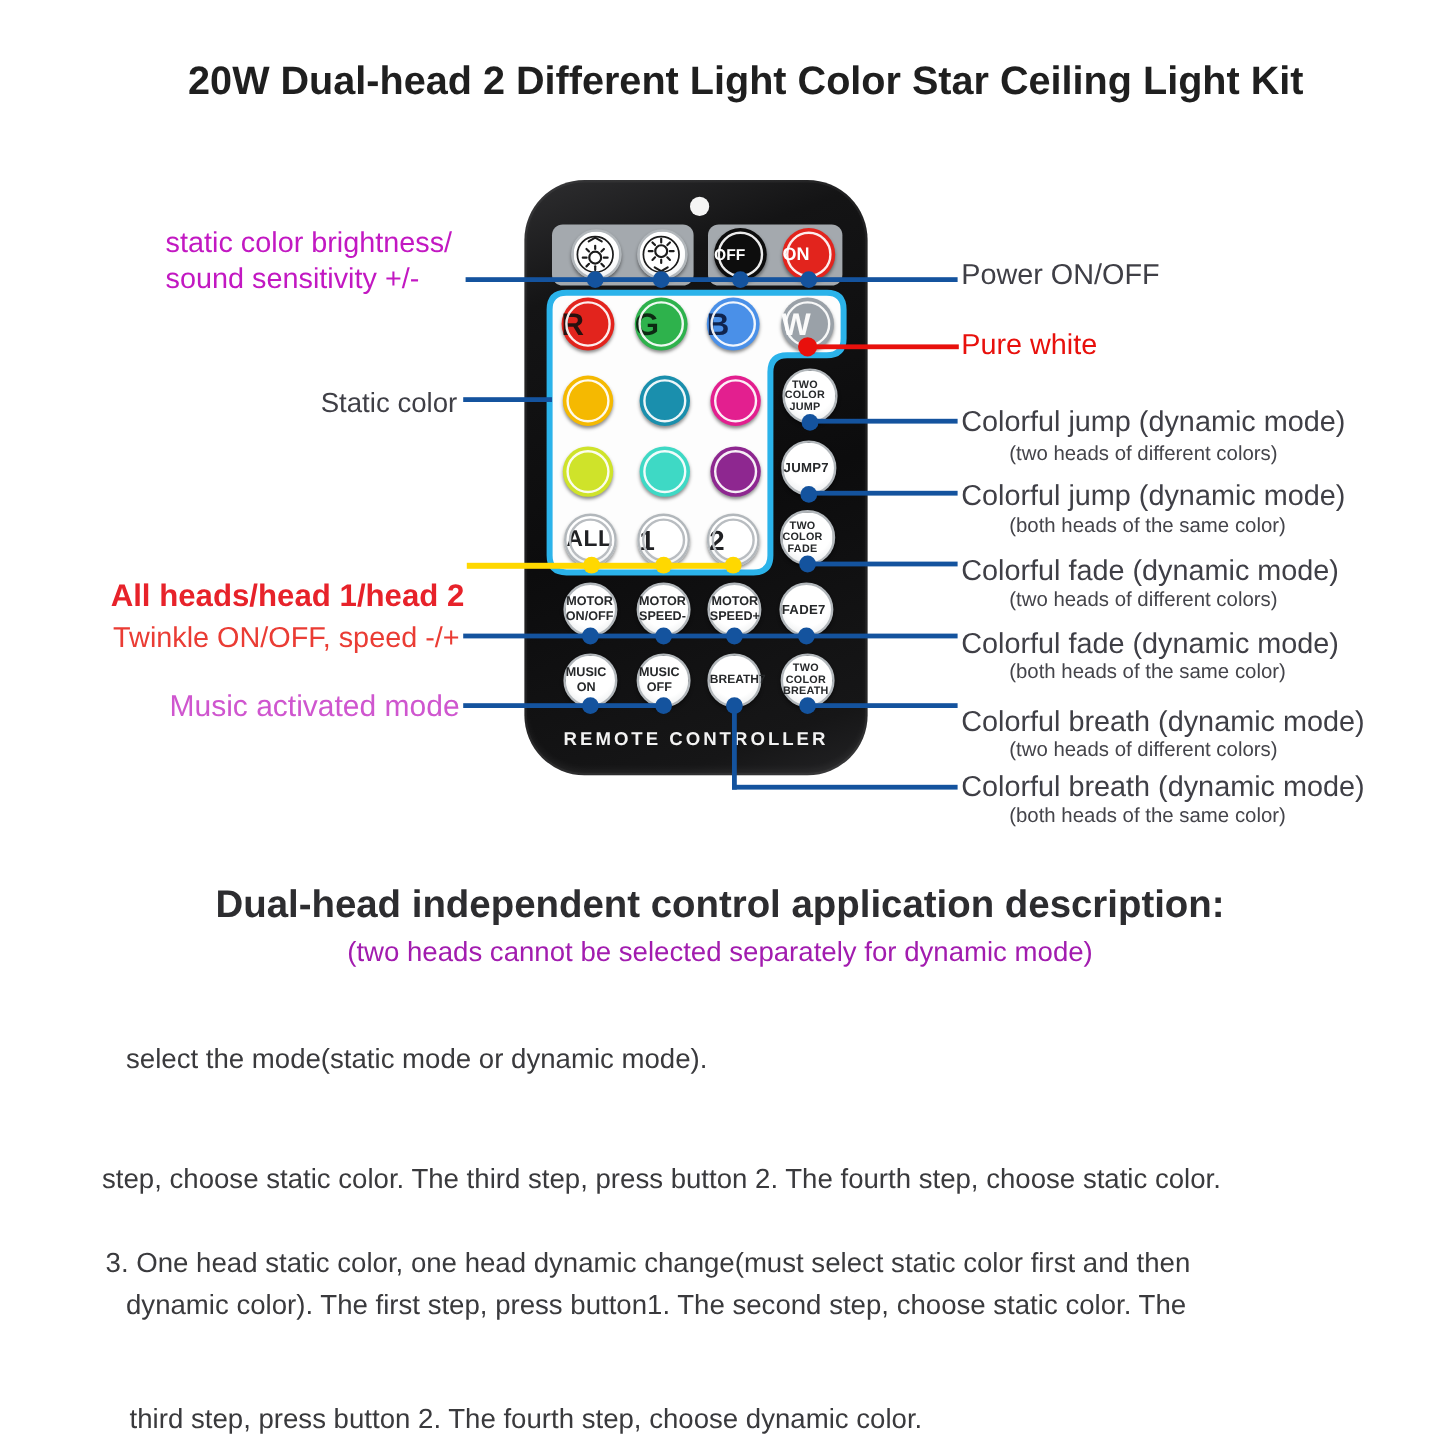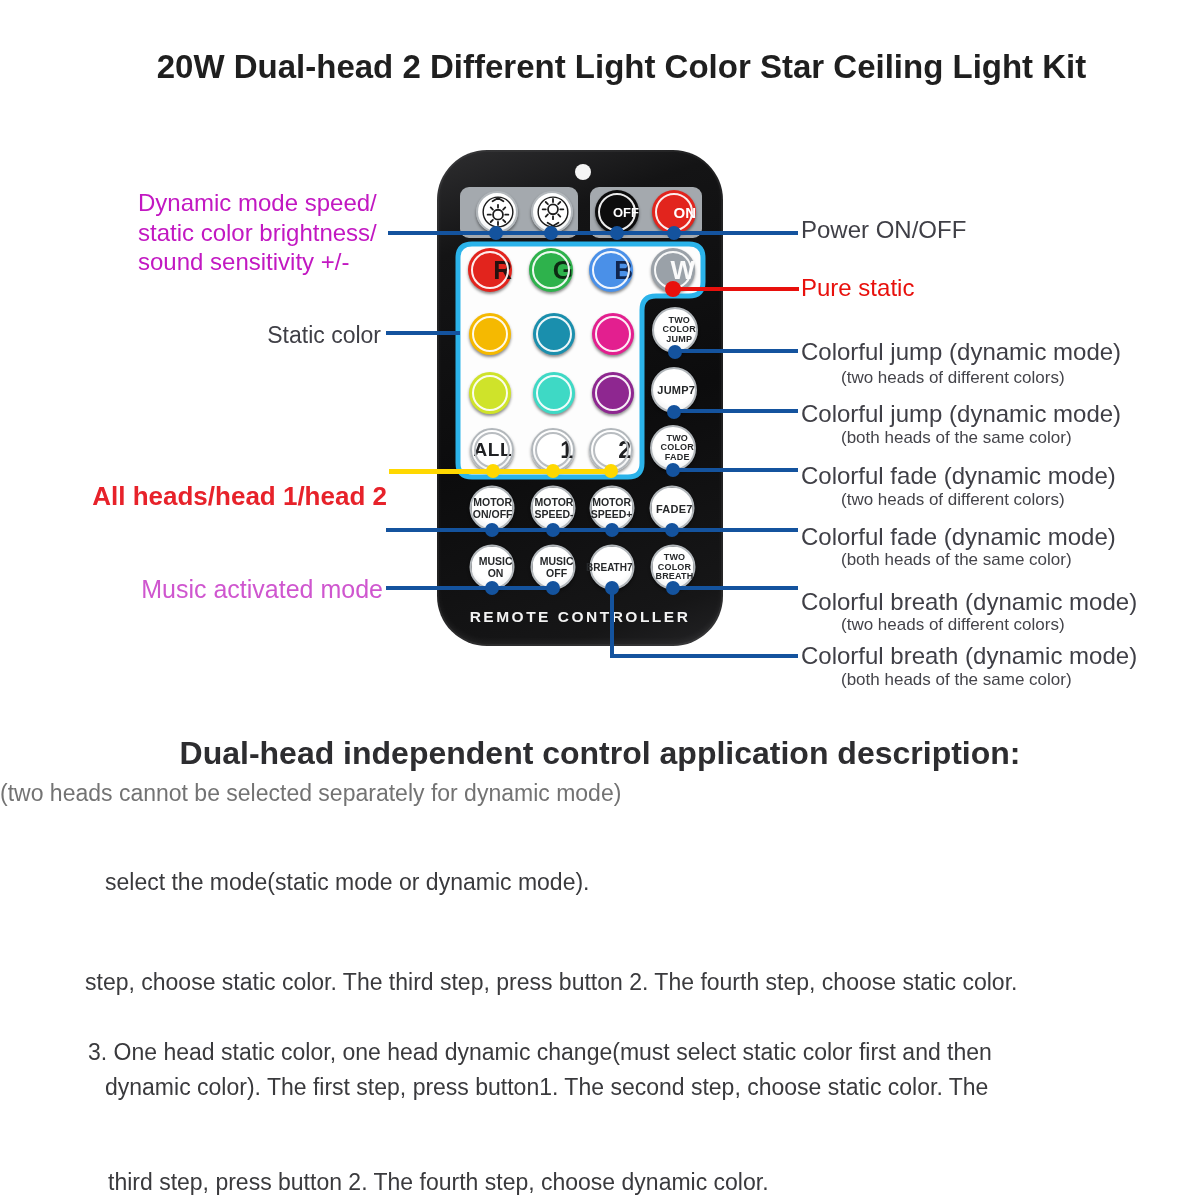--- a/index.html
+++ b/index.html
@@ -10,21 +10,21 @@
   
   .remote-body{left:437px;top:150px;width:286px;height:496px;border-radius:50px;
     background:linear-gradient(160deg,#2e2e30 0%,#141415 18%,#0c0c0d 55%,#161617 90%,#232325 100%);
     box-shadow:inset 0 0 0 2px rgba(255,255,255,.05), inset 0 -4px 7px rgba(255,255,255,.07);}
   .ir{left:575px;top:164px;width:16px;height:16px;border-radius:50%;background:#f5f5f5;}
   .panel{background:#a4a9ae;border-radius:9px;}
   .remote-label{left:437px;top:608px;width:286px;text-align:center;color:#f2f2f2;font-weight:bold;
     font-size:15.5px;letter-spacing:2.5px;white-space:nowrap;}
   
   .btn{position:absolute;transform:translate(-50%,-50%);border-radius:50%;display:flex;align-items:center;
-    justify-content:flex-end;text-align:center;font-weight:bold;box-sizing:border-box;
+    justify-content:flex-start;text-align:center;font-weight:bold;box-sizing:border-box;
     box-shadow:0 2px 3px rgba(0,0,0,.45);}
   .btn span{white-space:pre-line;display:block;}
   .white{background:radial-gradient(circle at 50% 38%,#ffffff 58%,#eceeef 84%,#d8dbdd 100%);
     border:2px solid #b2b7bb;color:#202124;}
   .ring::after{content:"";position:absolute;inset:3px;border:2px solid rgba(255,255,255,.92);border-radius:50%;}
   .ring-grey::after{content:"";position:absolute;inset:2px;border:2px solid #b9bdc1;border-radius:50%;}
   .c-red{background:#e2241d;color:#27110f;}
   .c-green{background:#2eb24c;color:#0d2a13;}
   .c-blue{background:#4a90e8;color:#10244d;}
   .c-w{background:#9aa1a8;color:#fafafa;}
@@ -59,21 +59,21 @@
   .lbl-magenta{color:#c218c2;font-size:24px;line-height:29.5px;}
   .lbl-static{color:#3f3f46;font-size:23px;line-height:27px;}
   .lbl-heads{color:#e7222a;font-size:26px;font-weight:bold;line-height:32px;}
   .lbl-twinkle{color:#ea3c34;font-size:24px;line-height:29px;}
   .lbl-music{color:#cf56cf;font-size:25px;line-height:29px;}
   .rlbl{color:#3f3f46;font-size:24px;line-height:30px;}
   .rlbl.red{color:#e8100c;}
   .rsub{color:#44444a;font-size:17px;line-height:21px;}
   
   .d-head{left:0;right:0;text-align:center;font-size:32px;font-weight:bold;color:#2d2d30;white-space:nowrap;}
-  .d-sub{left:0;right:0;font-size:23px;color:#737373;white-space:nowrap;}
+  .d-sub{left:0;right:0;text-align:center;font-size:23px;color:#a21caf;white-space:nowrap;}
   .d-line{position:absolute;font-size:23px;color:#3a3a3d;line-height:28px;white-space:nowrap;}
 </style>
 </head>
 <body>
 
 <div class="canvas">
 
   <div class="abs ttl" style="top:48px;">20W Dual-head 2 Different Light Color Star Ceiling Light Kit</div>
 
   <div class="abs remote-body"></div>
@@ -232,30 +232,30 @@
   <div class="dot" style="left:492px;top:530px;"></div>
   <div class="dot" style="left:553px;top:530px;"></div>
   <div class="dot" style="left:612px;top:530px;"></div>
   <div class="dot" style="left:672px;top:530px;"></div>
   <div class="dot" style="left:492px;top:588px;"></div>
   <div class="dot" style="left:553px;top:588px;"></div>
   <div class="dot" style="left:612px;top:588px;"></div>
   <div class="dot" style="left:673px;top:588px;"></div>
 
   <div class="lbl lbl-magenta" style="left:138px;top:188px;">
-    <div>Dynamic mode speed/</div>
     <div>static color brightness/</div>
     <div>sound sensitivity +/-</div>
   </div>
   <div class="lbl lbl-static" style="right:819px;top:322px;">Static color</div>
   <div class="lbl lbl-heads" style="right:813px;top:480px;">All heads/head 1/head 2</div>
+  <div class="lbl lbl-twinkle" style="right:817px;top:517px;">Twinkle ON/OFF, speed -/+</div>
   <div class="lbl lbl-music" style="right:817px;top:575px;">Music activated mode</div>
 
   <div class="lbl rlbl" style="left:801px;top:215px;">Power ON/OFF</div>
-  <div class="lbl rlbl red" style="left:801px;top:273px;">Pure static</div>
+  <div class="lbl rlbl red" style="left:801px;top:273px;">Pure white</div>
   <div class="lbl rlbl" style="left:801px;top:337px;">Colorful jump (dynamic mode)</div>
   <div class="lbl rsub" style="left:841px;top:367px;">(two heads of different colors)</div>
   <div class="lbl rlbl" style="left:801px;top:399px;">Colorful jump (dynamic mode)</div>
   <div class="lbl rsub" style="left:841px;top:427px;">(both heads of the same color)</div>
   <div class="lbl rlbl" style="left:801px;top:461px;">Colorful fade (dynamic mode)</div>
   <div class="lbl rsub" style="left:841px;top:489px;">(two heads of different colors)</div>
   <div class="lbl rlbl" style="left:801px;top:522px;">Colorful fade (dynamic mode)</div>
   <div class="lbl rsub" style="left:841px;top:549px;">(both heads of the same color)</div>
   <div class="lbl rlbl" style="left:801px;top:587px;">Colorful breath (dynamic mode)</div>
   <div class="lbl rsub" style="left:841px;top:614px;">(two heads of different colors)</div>

